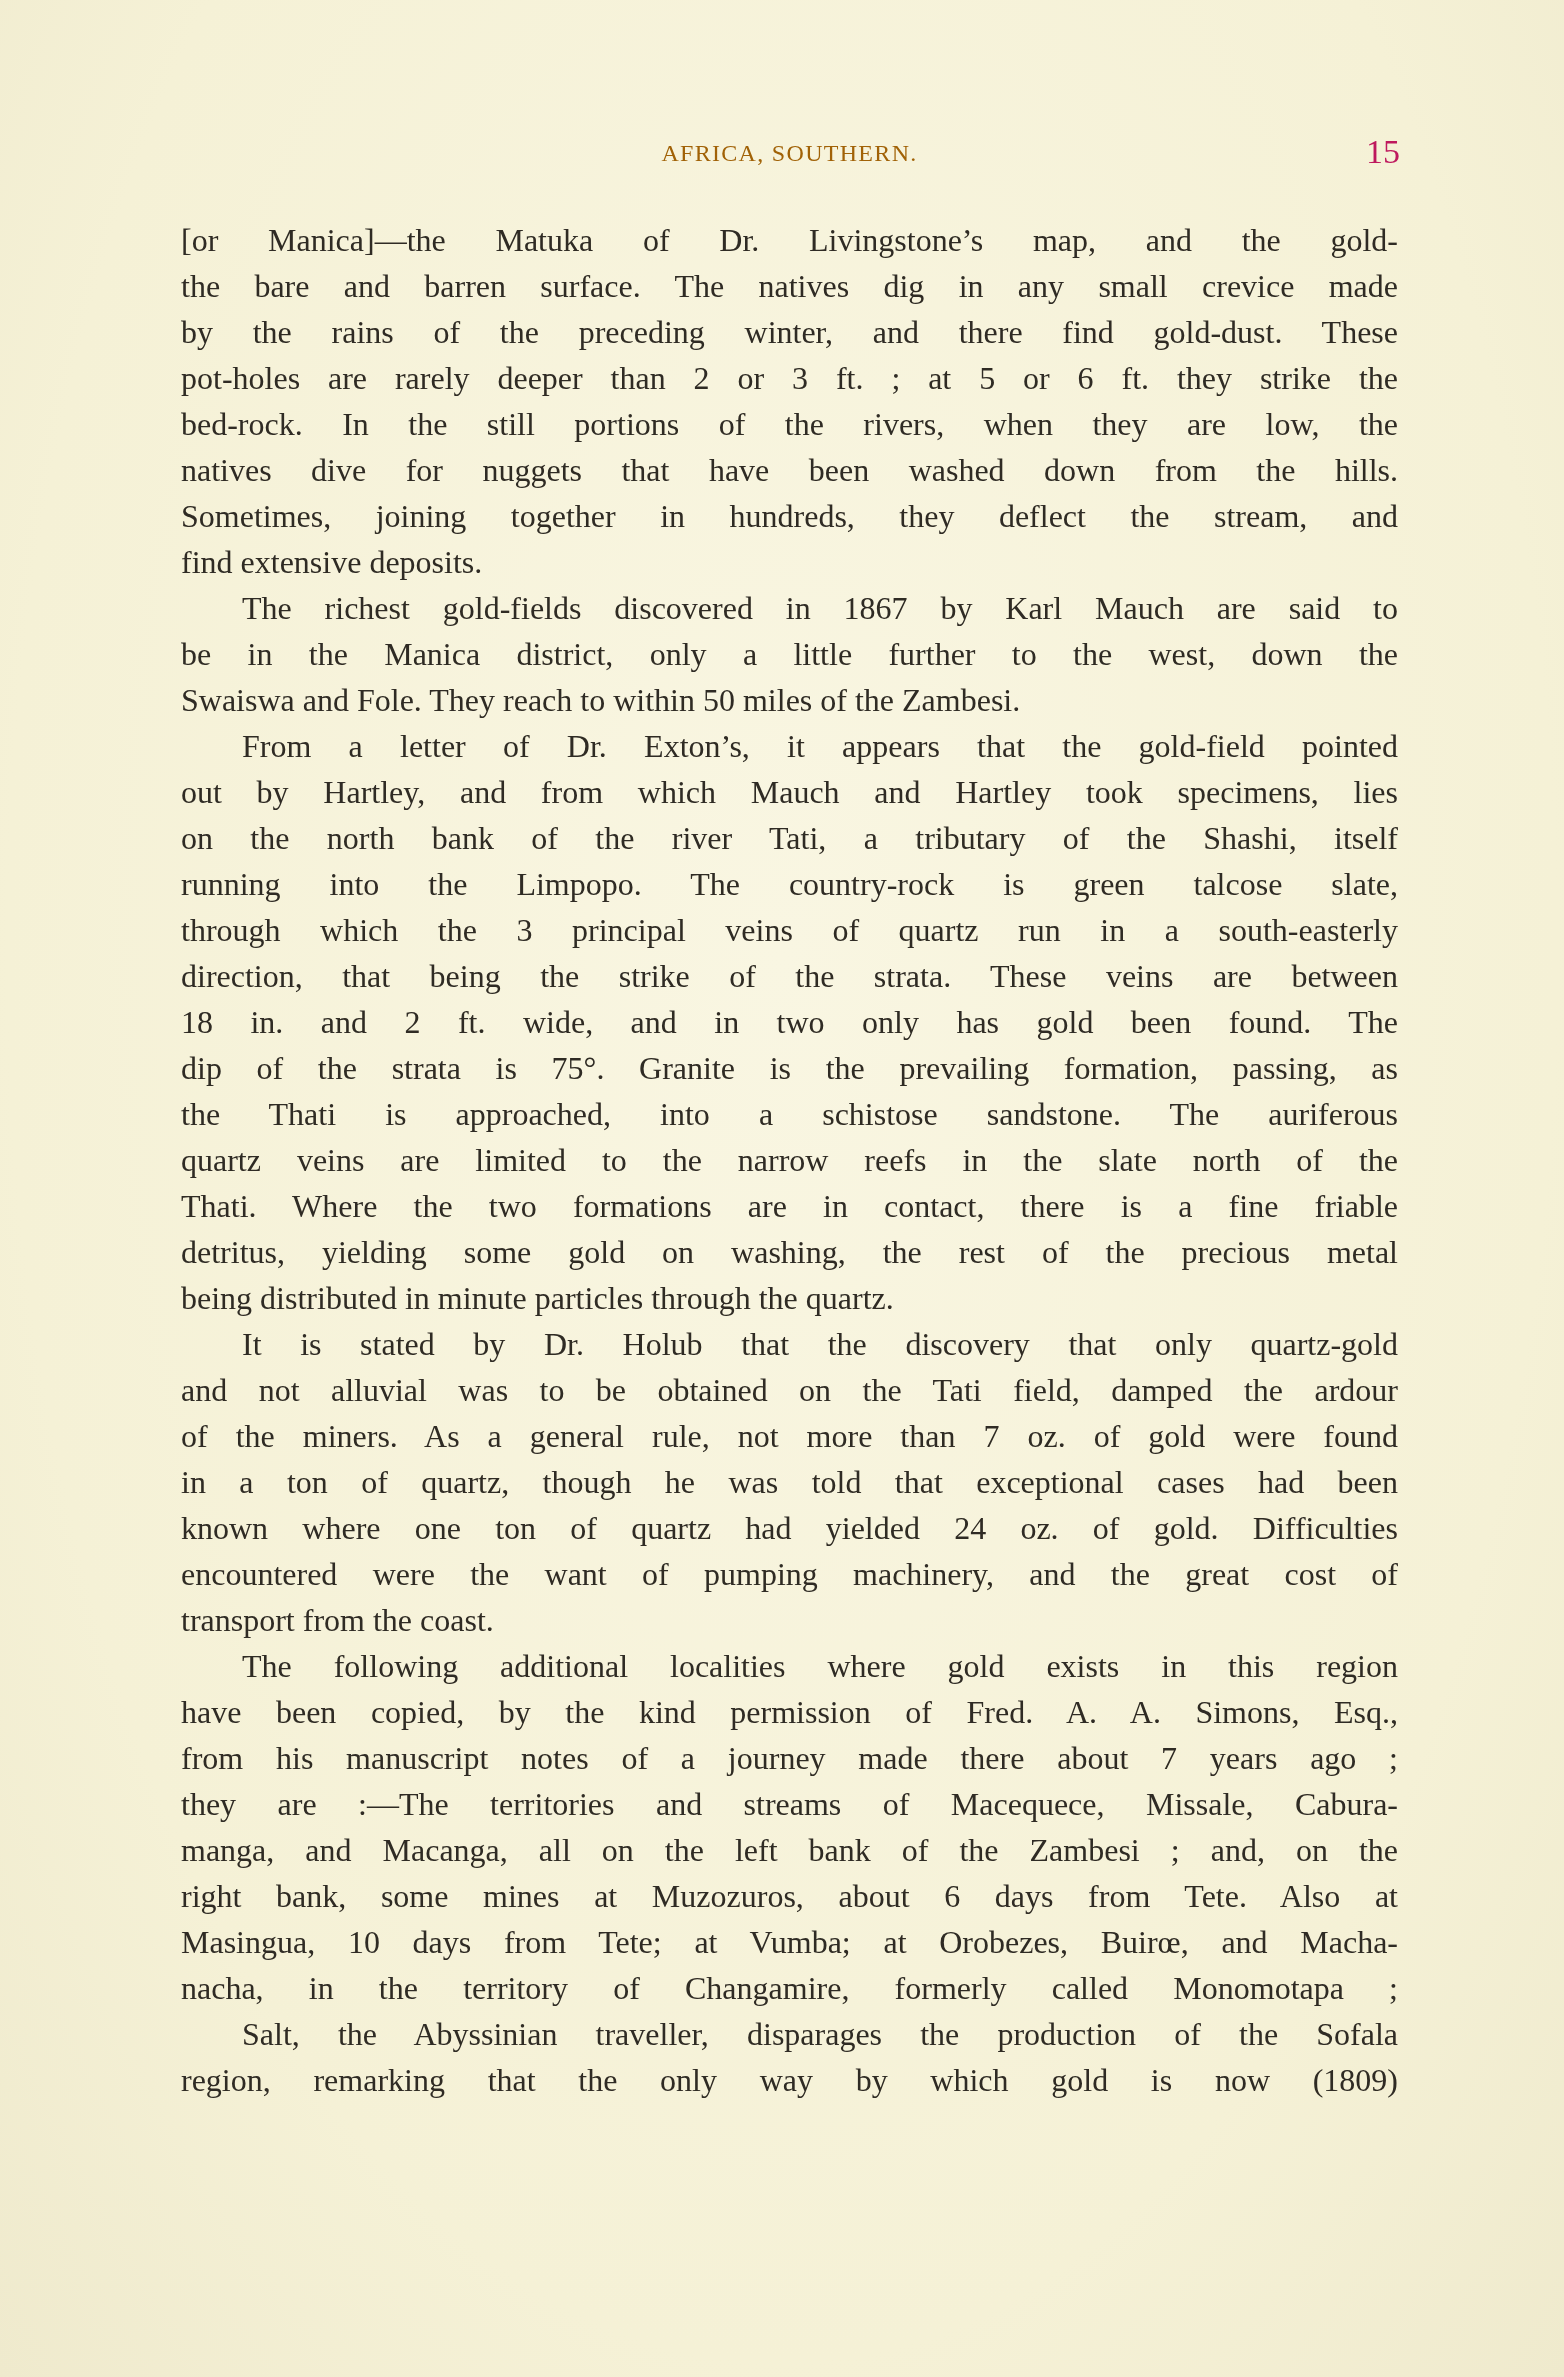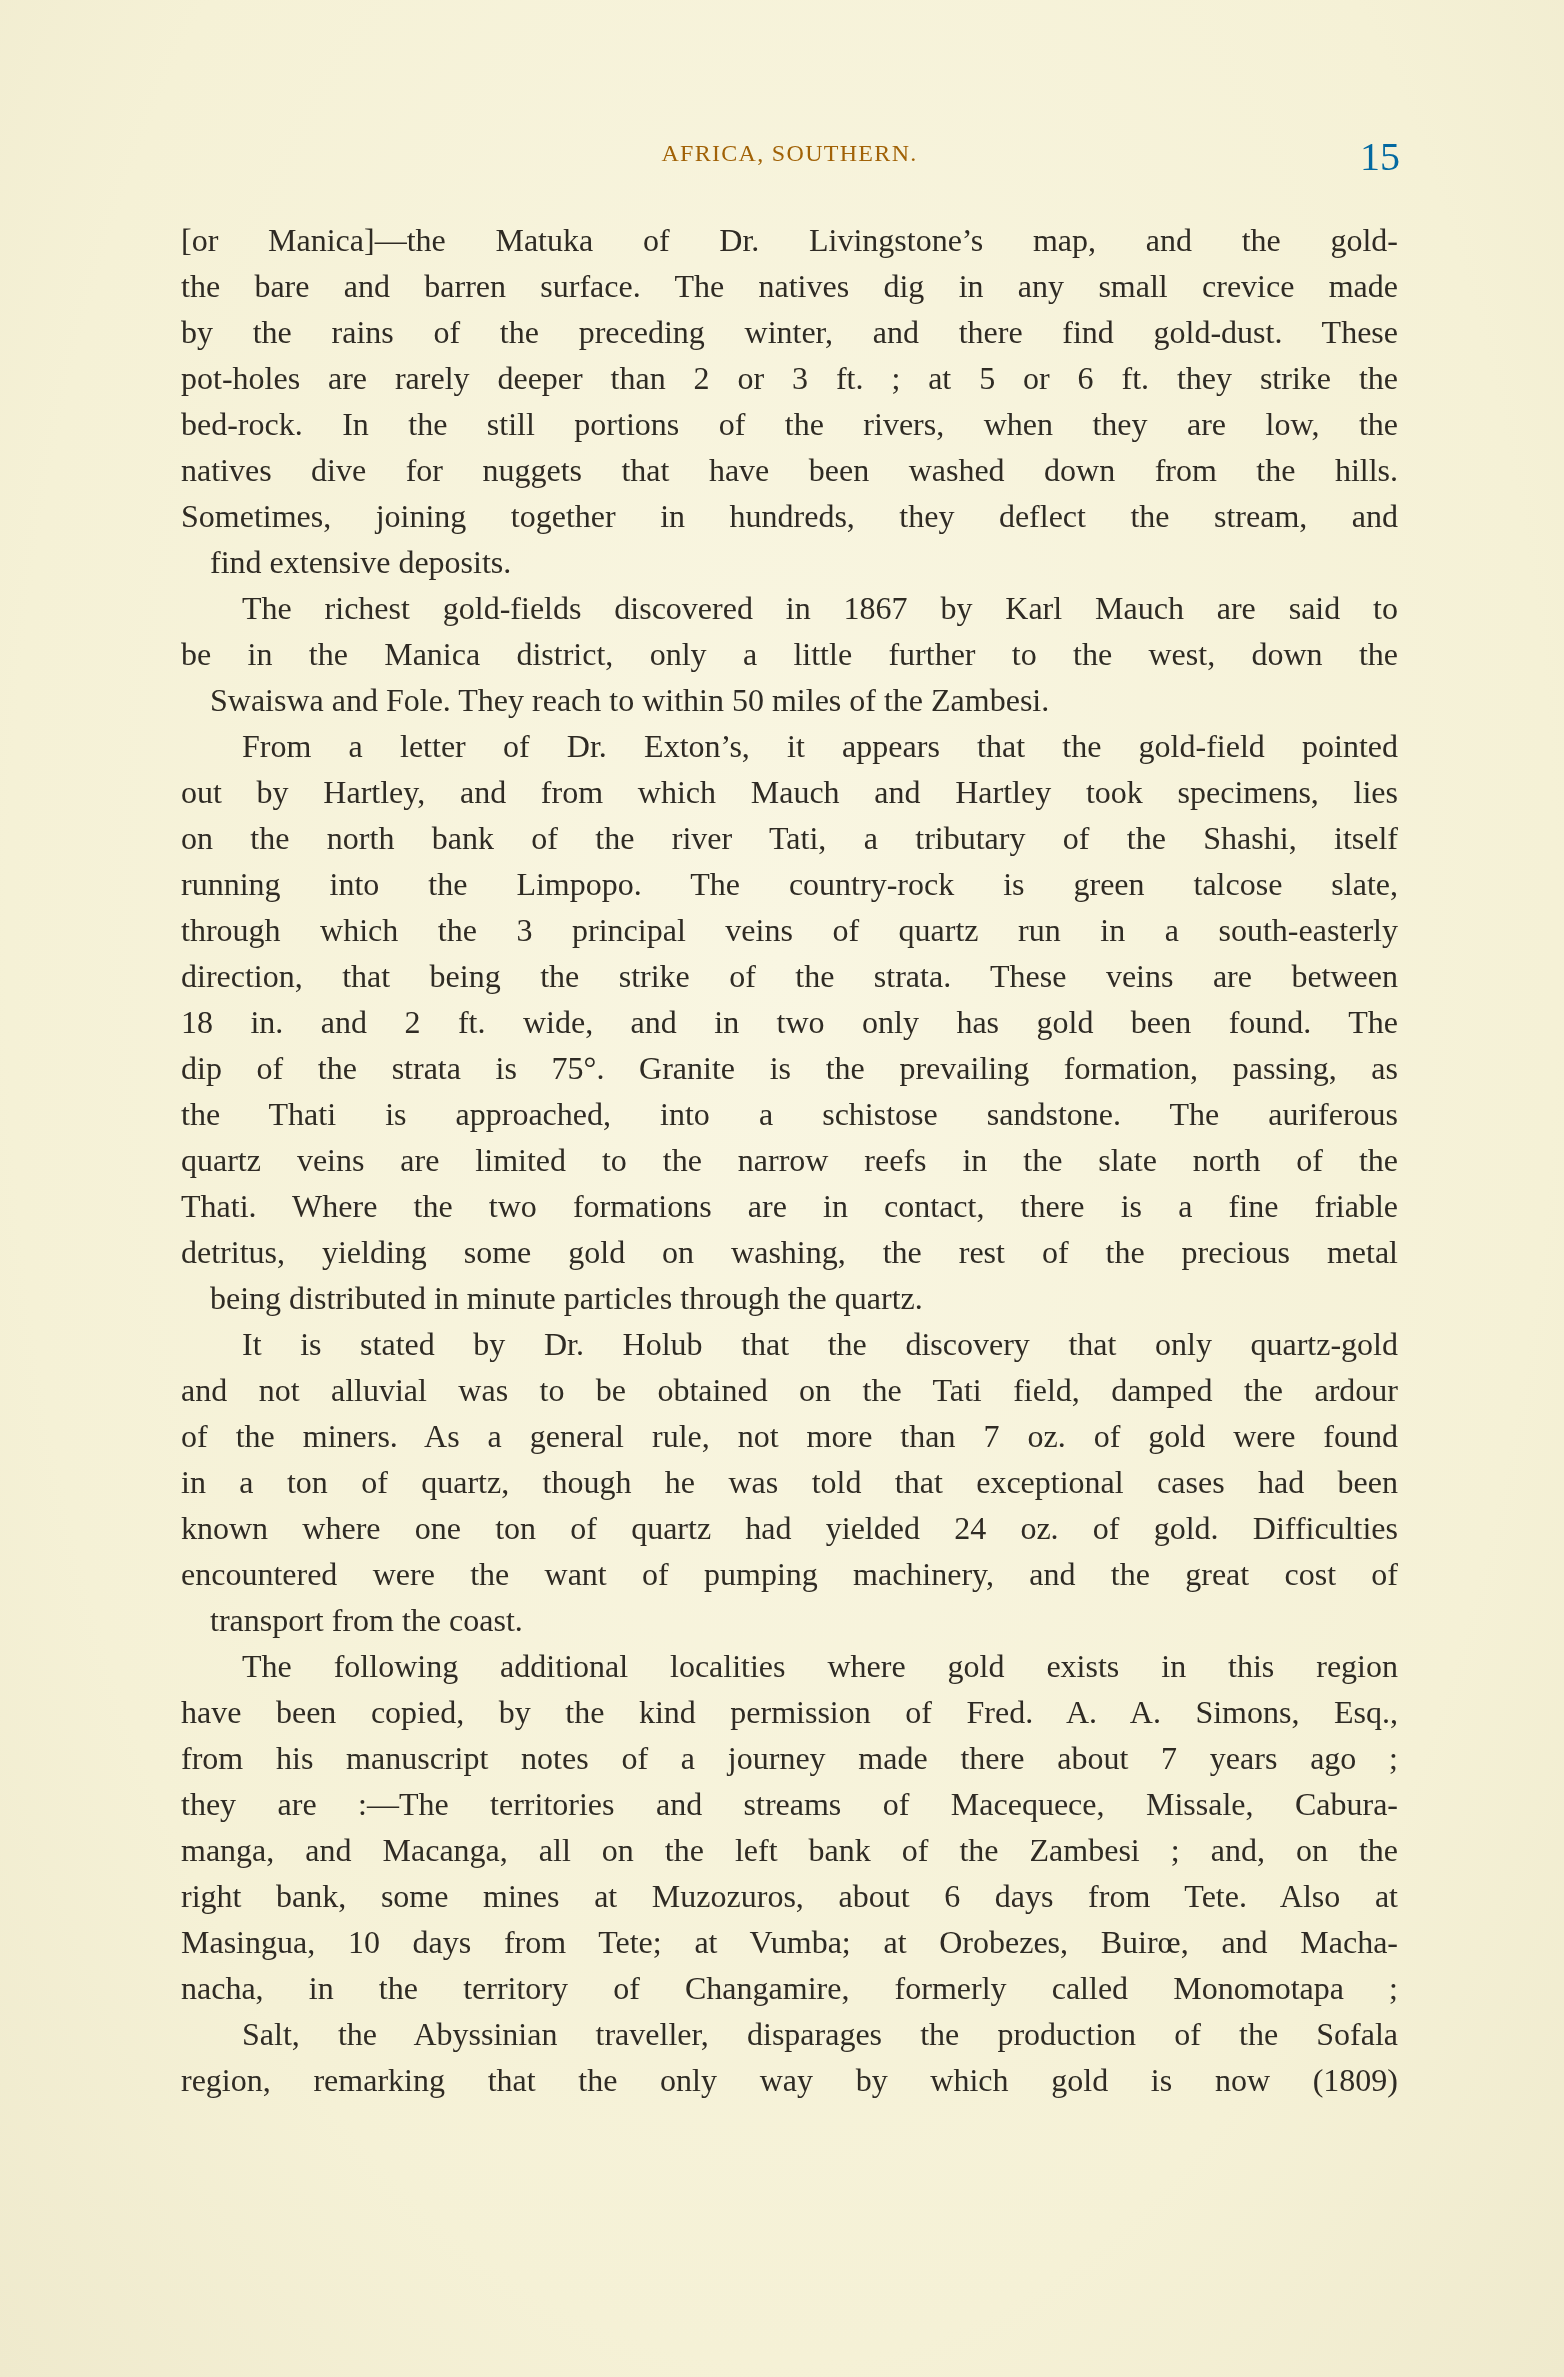--- a/index.html
+++ b/index.html
@@ -30,40 +30,39 @@
     text-align: center;
     font-size: 24px;
     letter-spacing: 1.3px;
     top: 7.2px;
     color: #a16207;
   }
   .page-number {
     position: absolute;
     right: 0;
     top: 0;
-    font-size: 40px;
-    color: #0369a1;
+    font-size: 34px;
+    color: #be185d;
   }
   .body-text {
     position: absolute;
     top: 217px;
     left: 181px;
     width: 1217px;
     font-size: 32px;
     line-height: 46px;
   }
   .line {
     display: block;
     text-align: justify;
     text-align-last: justify;
     white-space: nowrap;
   }
   .line.last {
     text-align-last: left;
-    margin-left: 29px;
   }
   .line.indent {
     text-indent: 61px;
   }
 </style>
 </head>
 <body>
 
 <div class="page-header">
   <div class="running-title">AFRICA, SOUTHERN.</div>

